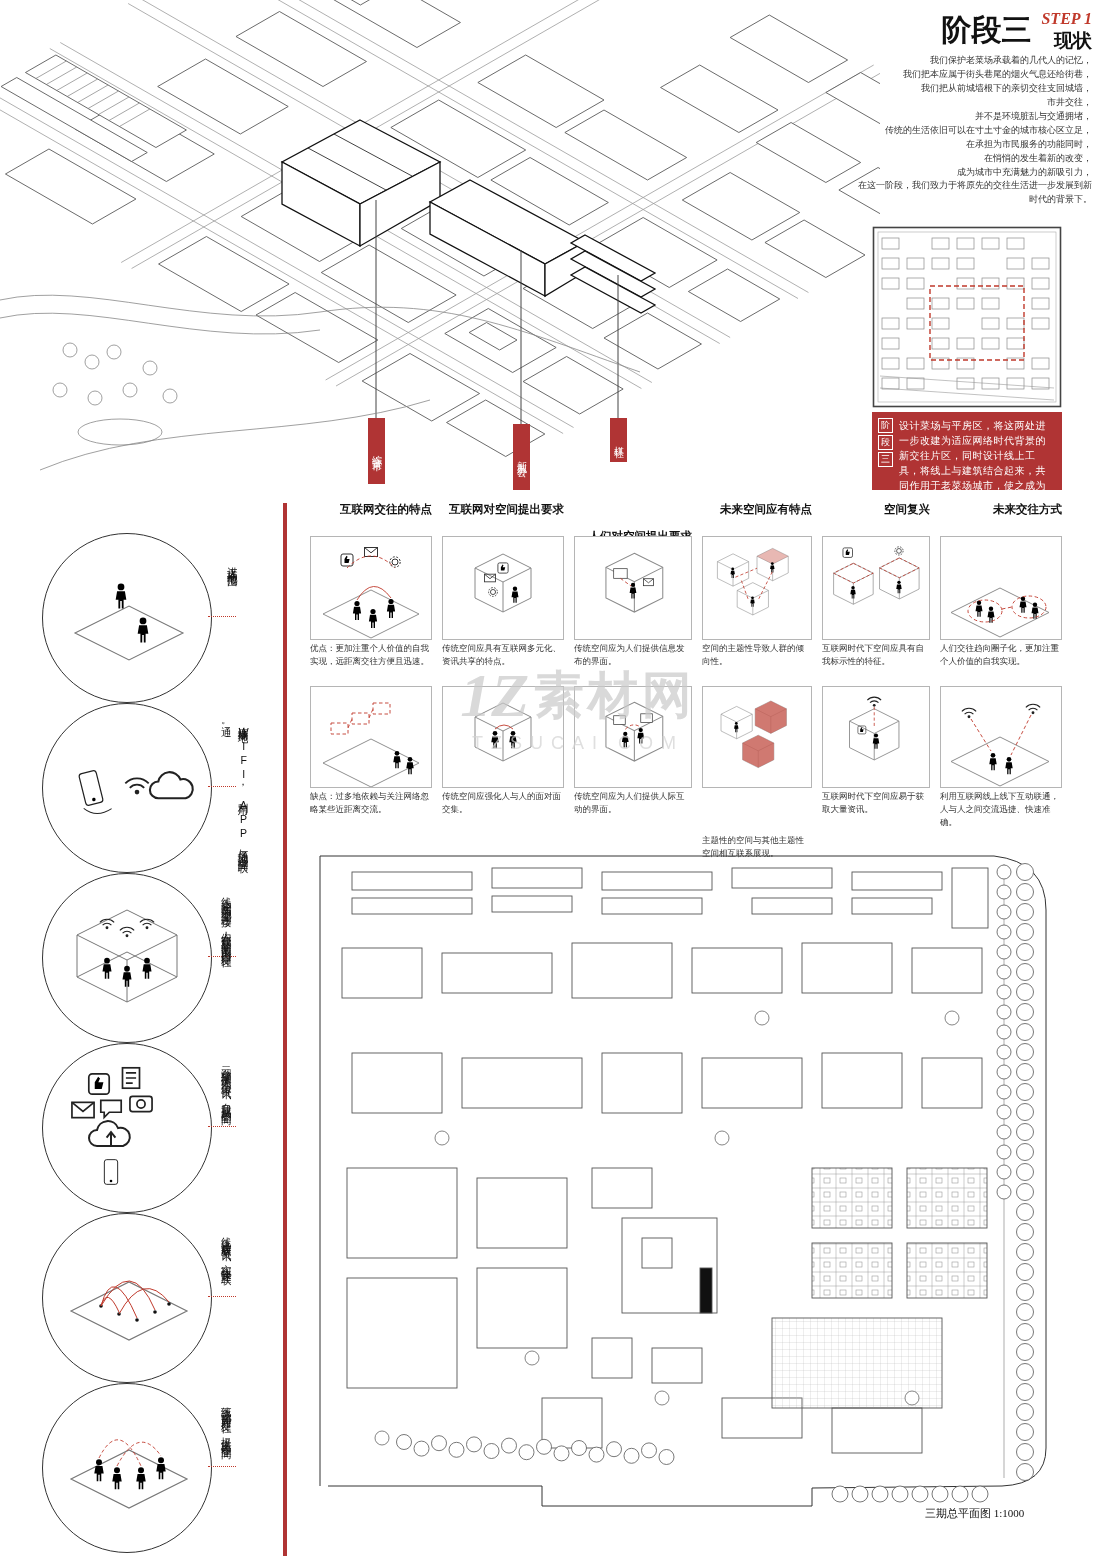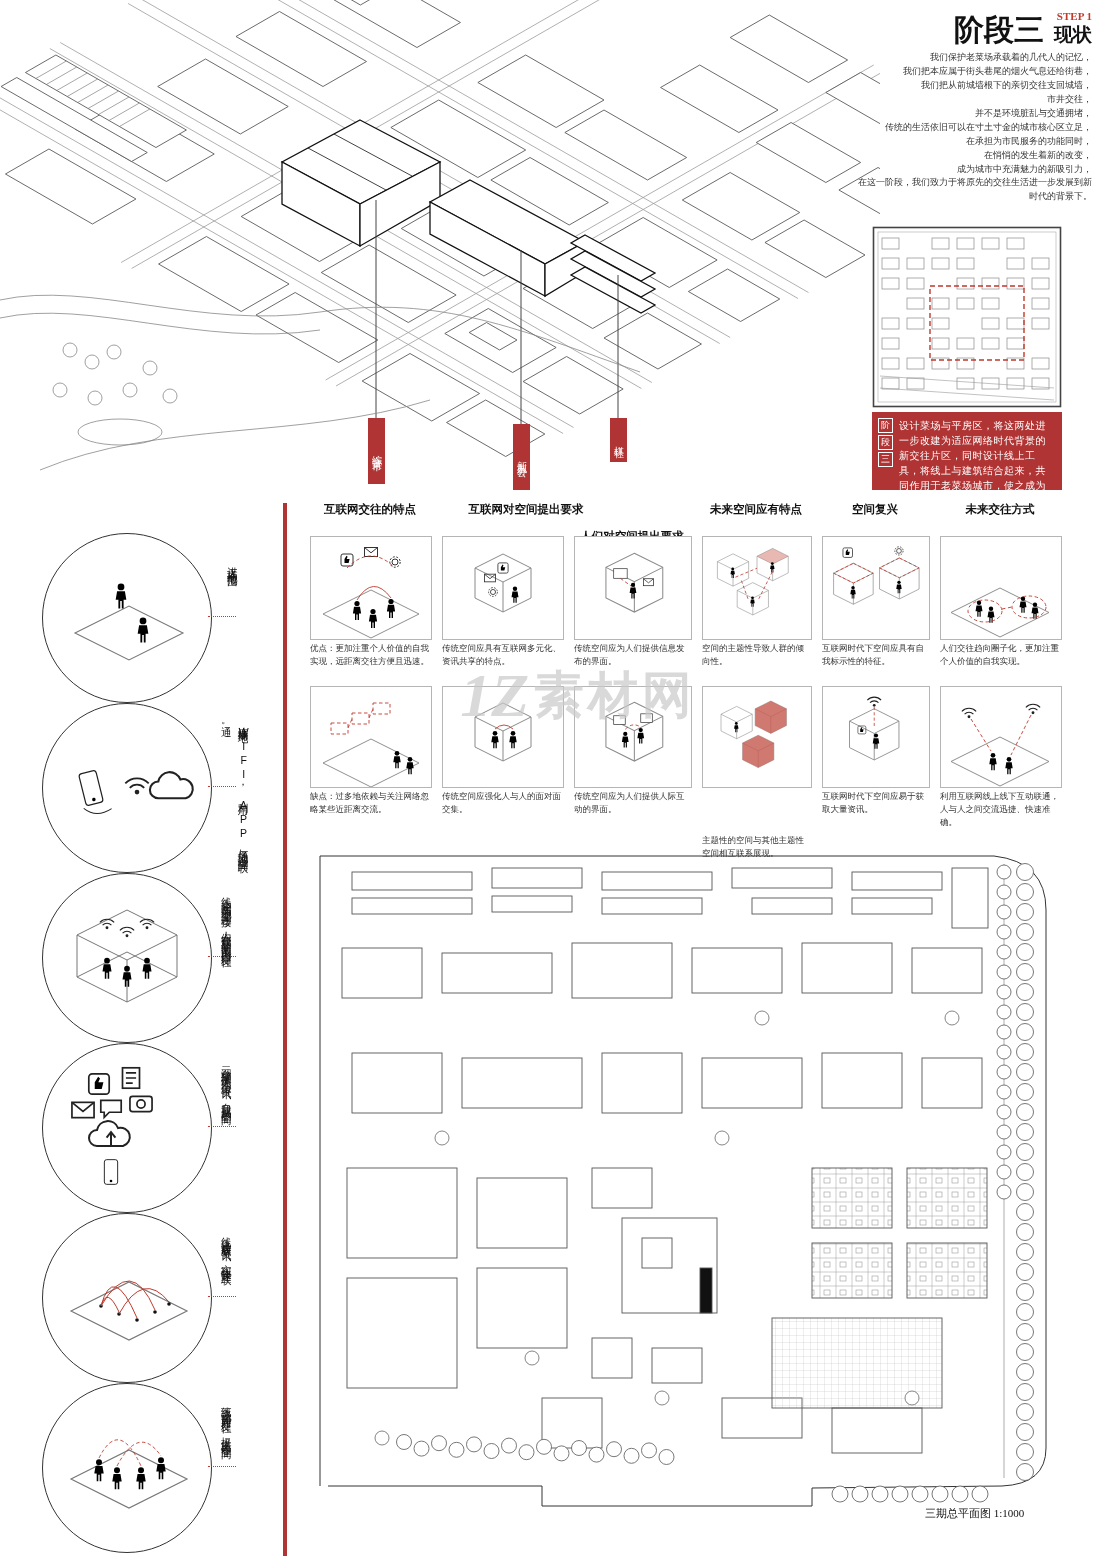--- a/index.html
+++ b/index.html
@@ -3,21 +3,21 @@
 <meta charset="utf-8">
 <style>
   html,body{margin:0;padding:0;background:#fff;}
   #board{position:relative;width:1100px;height:1556px;background:#fff;overflow:hidden;
          font-family:"Liberation Sans","DejaVu Sans",sans-serif;color:#222;}
   .abs{position:absolute;}
   svg{display:block;}
   .red{stroke:#c0392b;fill:none;stroke-width:0.9;}
   .redd{stroke:#c0392b;fill:none;stroke-width:0.9;stroke-dasharray:3.5 2.5;}
   .redl{stroke:#c0392b;fill:none;stroke-width:1;}
-  .hdr{position:absolute;font-weight:bold;font-size:11.5px;color:#111;text-align:center;line-height:1.2;}
+  .hdr{position:absolute;font-weight:bold;font-size:11.5px;color:#111;text-align:right;line-height:1.2;}
   .cell{position:absolute;border:1px solid #b5b5b5;background:#fff;}
   .cap{position:absolute;font-size:8.5px;color:#333;line-height:1.5;}
   .vtext{writing-mode:vertical-rl;text-orientation:upright;letter-spacing:2px;}
   .circle{position:absolute;width:168px;height:168px;border:1px solid #333;border-radius:50%;background:#fff;}
   .step-label{position:absolute;font-size:10.5px;color:#111;line-height:1.6;}
   .connector{position:absolute;border-top:1.5px dotted #c0392b;width:28px;height:0;}
   .axon-label{position:absolute;background:#b03434;color:#fff;font-size:10px;text-align:center;
               padding:5px 2px;line-height:1.25;}
   .serif{font-family:"Liberation Serif","DejaVu Serif",serif;}
   #title-block{position:absolute;right:8px;top:10px;width:240px;text-align:right;}
@@ -188,21 +188,21 @@
 </svg>
 
 <div class="axon-label vtext" style="left:368px;top:418px;height:56px">综合菜市</div>
 <div class="axon-label vtext" style="left:513px;top:424px;height:56px">新型办公</div>
 <div class="axon-label vtext" style="left:610px;top:418px;height:34px">棋社</div>
 
 <div id="title-block">
   <div style="display:flex;justify-content:flex-end;align-items:flex-start;gap:10px">
     <div class="serif" style="font-size:30px;font-weight:bold;color:#111;">阶段三</div>
     <div style="text-align:right">
-      <div class="serif" style="font-size:11px;font-weight:bold;color:#c0392b;">STEP 1</div>
+      <div class="serif" style="font-size:16px;font-weight:bold;font-style:italic;color:#c0392b;">STEP 1</div>
       <div class="serif" style="font-size:19px;font-weight:bold;color:#111;">现状</div>
     </div>
   </div>
   <div id="intro" class="serif">
     <div>我们保护老菜场承载着的几代人的记忆，</div>
     <div>我们把本应属于街头巷尾的烟火气息还给街巷，</div>
     <div>我们把从前城墙根下的亲切交往支回城墙，</div>
     <div>市井交往，</div>
     <div>并不是环境脏乱与交通拥堵，</div>
     <div>传统的生活依旧可以在寸土寸金的城市核心区立足，</div>
@@ -358,21 +358,21 @@
     <use href="#person" transform="translate(98,96) scale(1.15)"></use>
     <use href="#person" transform="translate(118,86) scale(1.15)"></use>
     <path class="redd" d="M56,74 Q76,34 98,82"></path>
     <path class="redd" d="M74,82 Q96,40 118,72"></path>
   </svg>
 </div>
 <div class="connector" style="left:208px;top:1466px"></div>
 <div class="step-label vtext" style="left:218px;top:1398px;height:150px">线下强化面对面交往，提供主题性空间。</div>
 
 <div class="hdr" style="left:308px;top:503px;width:124px">互联网交往的特点</div>
-<div class="hdr" style="left:464px;top:503px;width:124px">互联网对空间提出要求</div>
+<div class="hdr" style="left:440px;top:503px;width:124px">互联网对空间提出要求</div>
 <div class="hdr" style="left:572px;top:530px;width:120px">人们对空间提出要求</div>
 <div class="hdr" style="left:700px;top:503px;width:112px">未来空间应有特点</div>
 <div class="hdr" style="left:820px;top:503px;width:110px">空间复兴</div>
 <div class="hdr" style="left:938px;top:503px;width:124px">未来交往方式</div>
 
 <div class="cell" style="left:310px;top:536px;width:120px;height:102px">
   <svg width="100%" height="100%" viewBox="0 0 120 100">
     <use href="#plate" transform="translate(12,52) scale(0.96)" stroke="#8a8a8a"></use>
     <use href="#person" transform="translate(46,74)"></use>
     <use href="#person" transform="translate(62,82)"></use>
@@ -508,20 +508,21 @@
 <div class="cap" style="left:310px;top:790px;width:120px">缺点：过多地依赖与关注网络忽略某些近距离交流。</div>
 <div class="cap" style="left:442px;top:790px;width:120px">传统空间应强化人与人的面对面交集。</div>
 <div class="cap" style="left:574px;top:790px;width:116px">传统空间应为人们提供人际互动的界面。</div>
 <div class="cap" style="left:702px;top:834px;width:108px">主题性的空间与其他主题性空间相互联系展现。</div>
 <div class="cap" style="left:822px;top:790px;width:106px">互联网时代下空间应易于获取大量资讯。</div>
 <div class="cap" style="left:940px;top:790px;width:120px">利用互联网线上线下互动联通，人与人之间交流迅捷、快速准确。</div>
 
 <div id="watermark">
   <span class="logo serif">1Z</span>
   <span class="brand">素材网</span>
+  <div class="domain">TZSUCAI.COM</div>
 </div>
 
 <svg class="abs" style="left:292px;top:838px" width="800" height="690" viewBox="0 0 800 690">
   <defs>
     <pattern id="gridpat" width="7" height="7" patternUnits="userSpaceOnUse">
       <path d="M0,0 H7 M0,0 V7" stroke="#bbb" stroke-width="0.5"></path>
     </pattern>
     <pattern id="cellpat" width="16" height="14" patternUnits="userSpaceOnUse">
       <rect width="16" height="14" fill="none" stroke="#999" stroke-width="0.5"></rect>
       <rect x="4" y="4" width="6" height="5" fill="none" stroke="#999" stroke-width="0.6"></rect>

